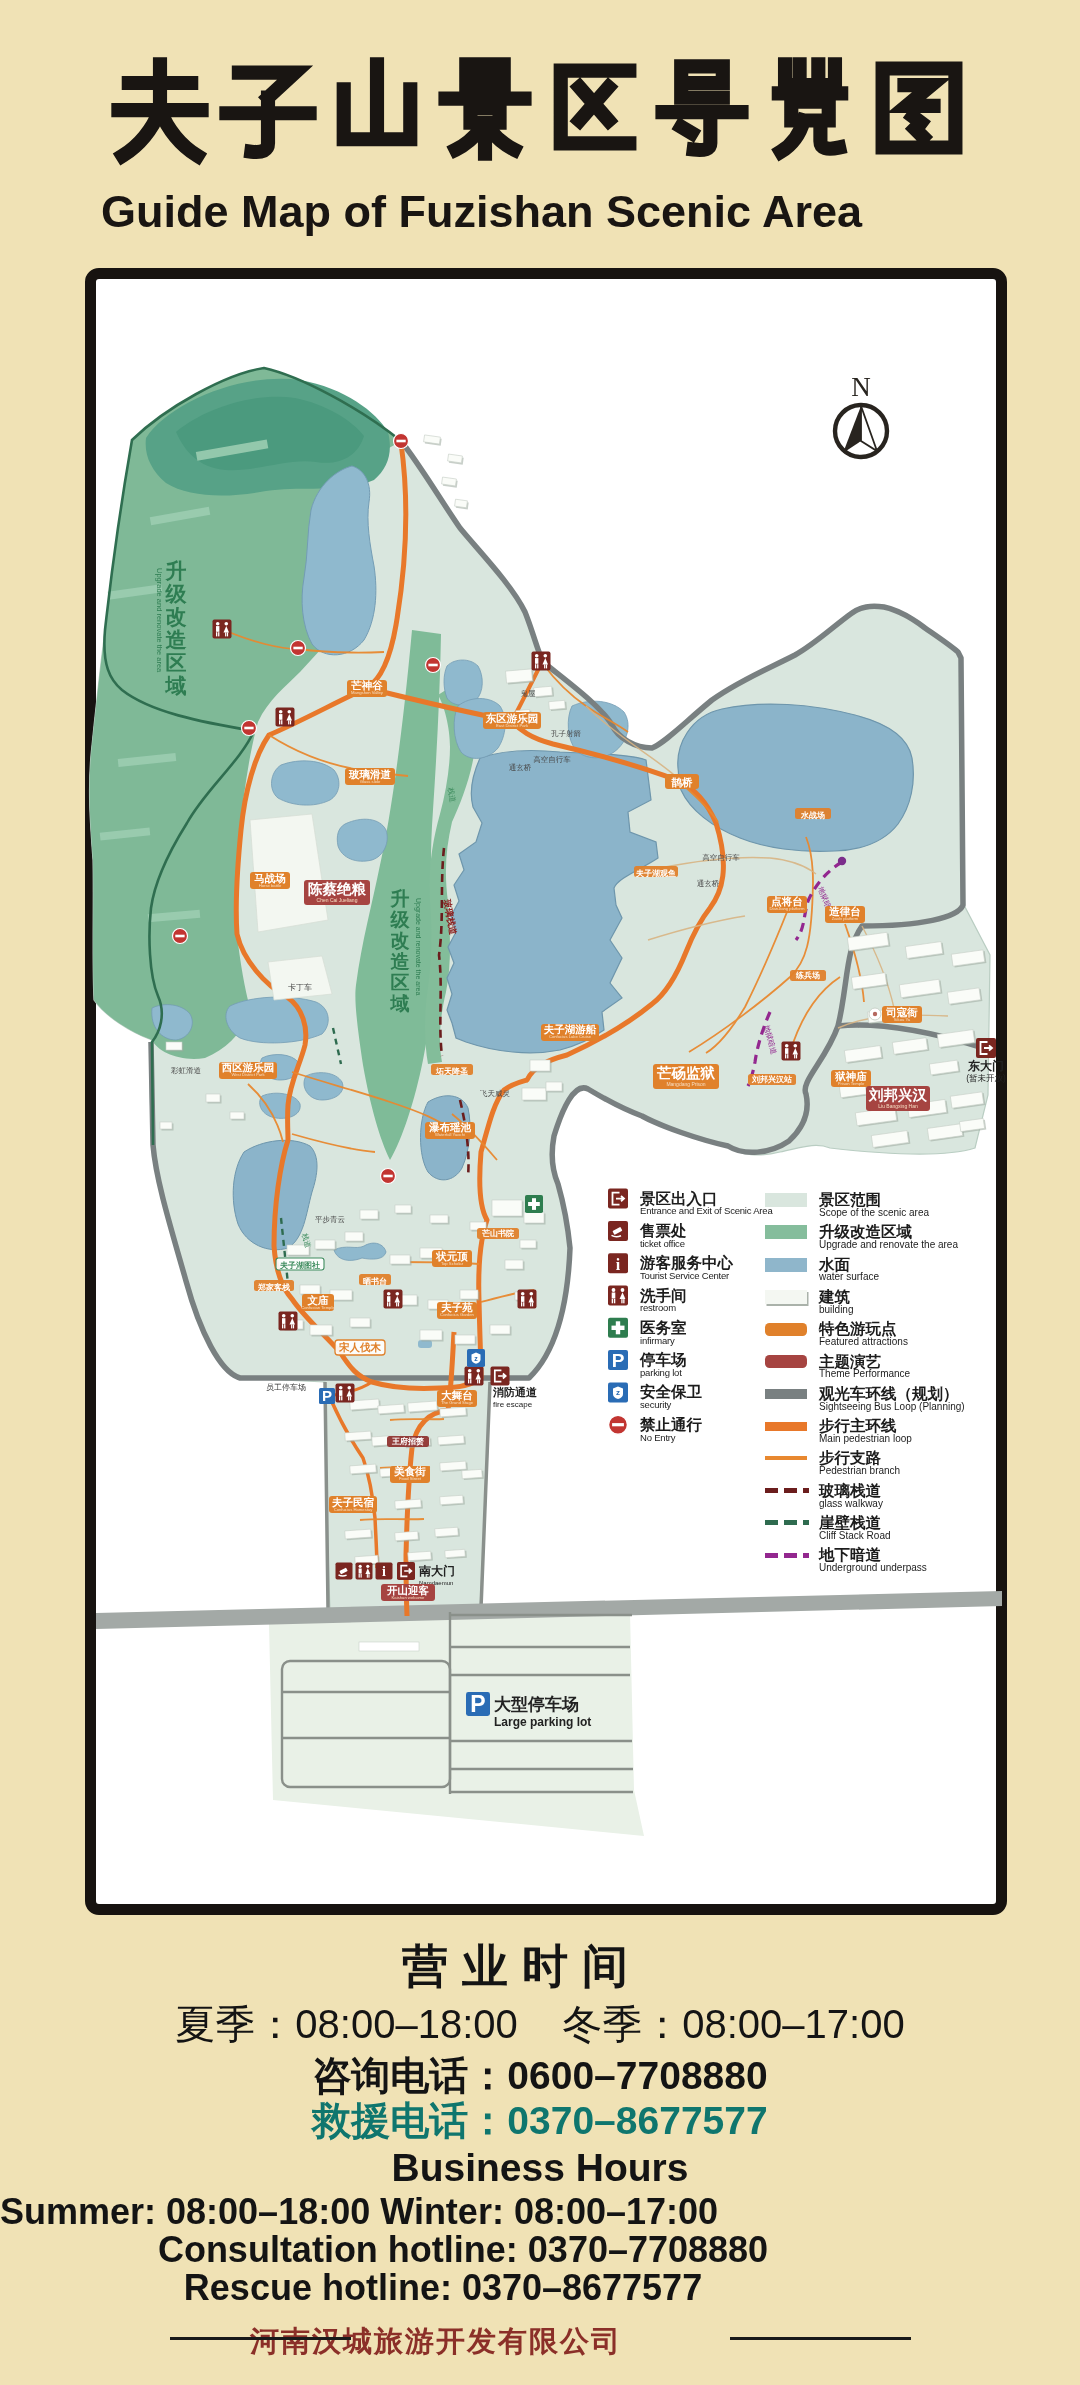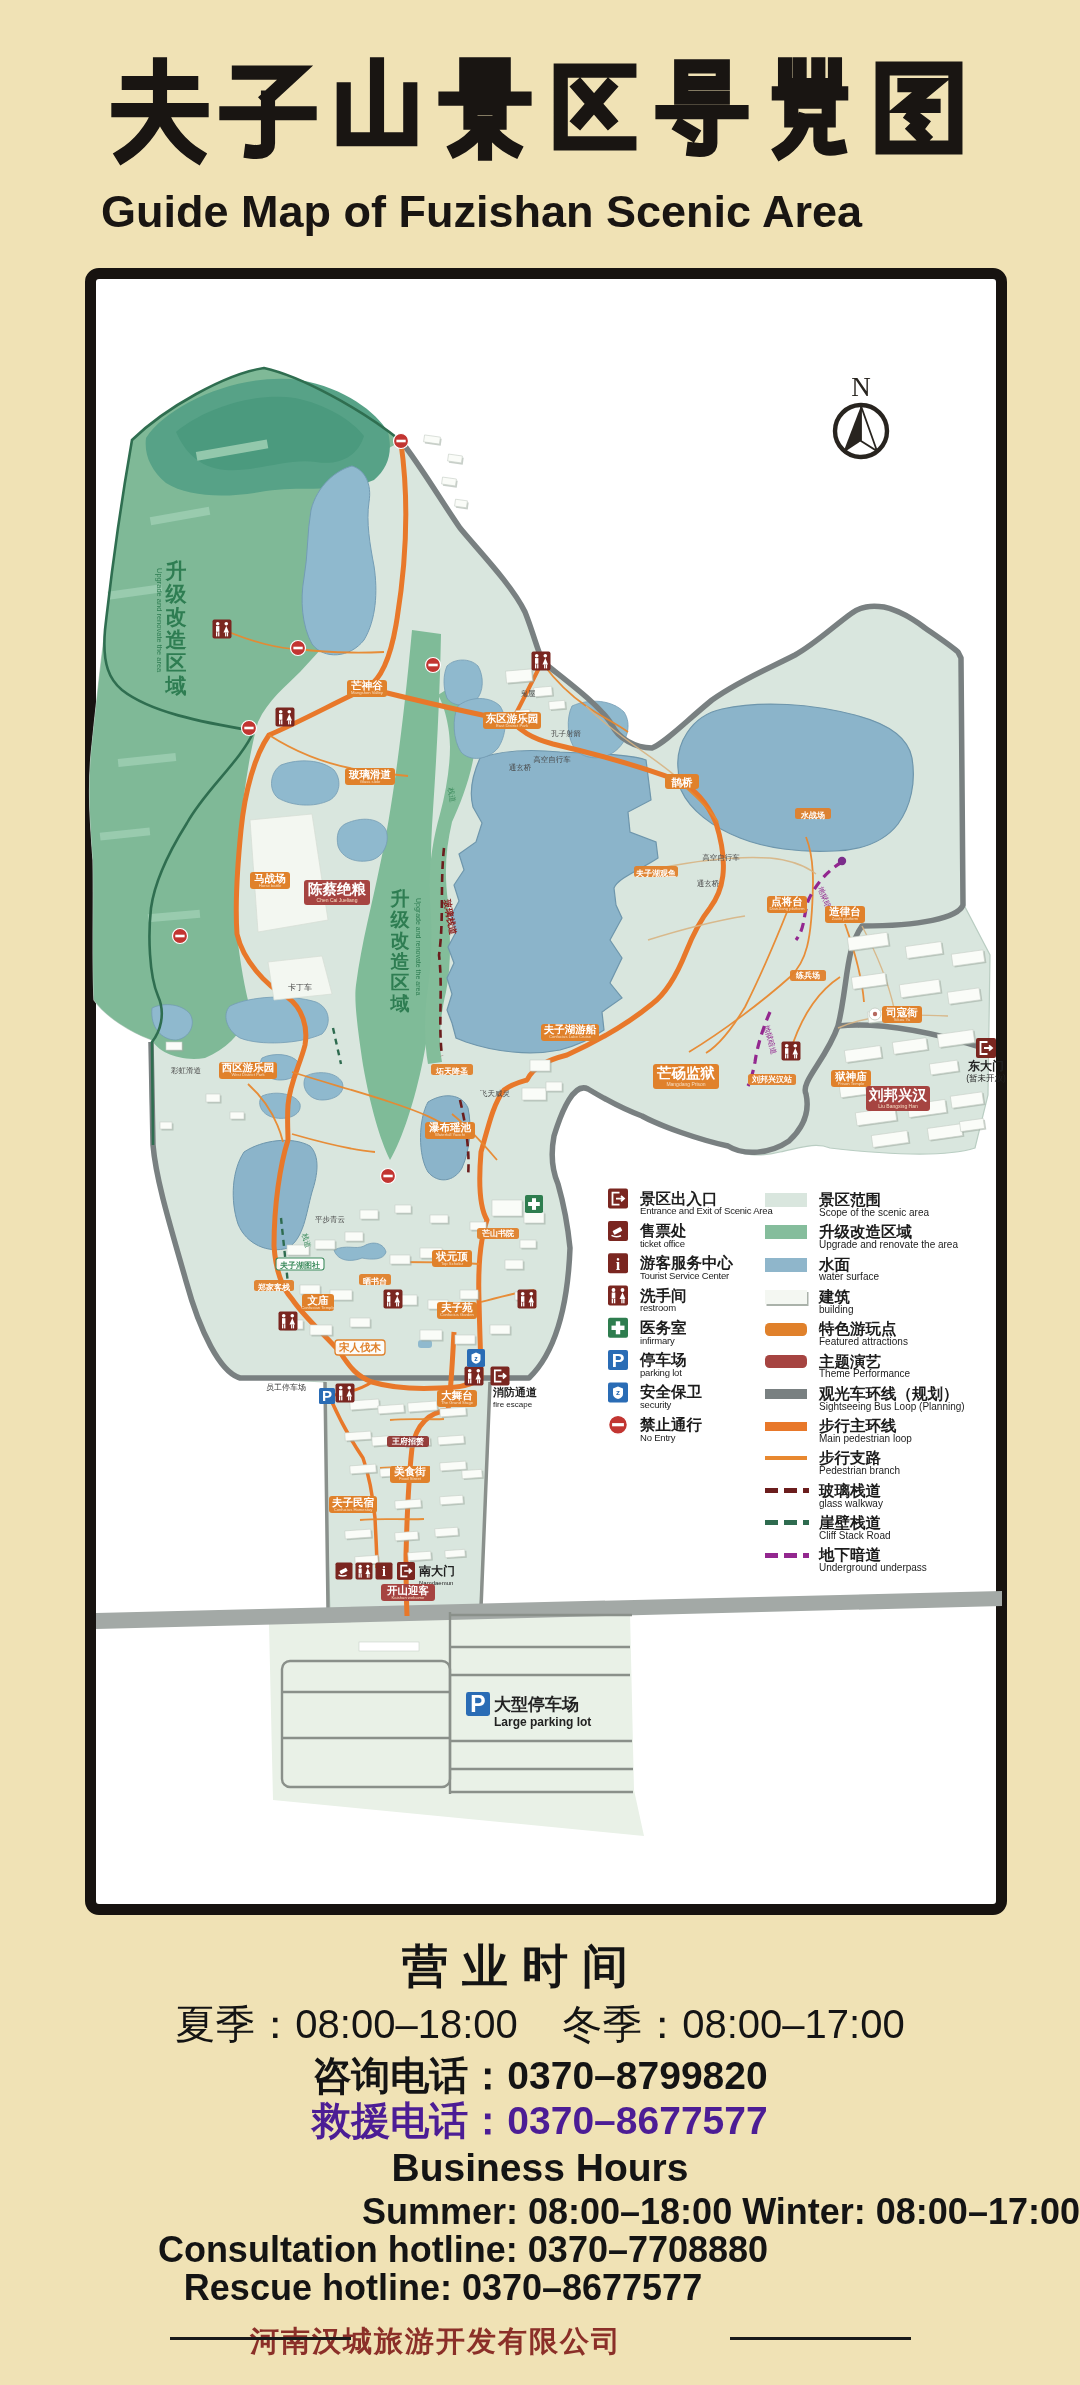--- a/index.html
+++ b/index.html
@@ -1123,27 +1123,27 @@
 <g>
       <text x="819" y="1560.3" font-size="15.5" font-weight="bold" fill="#1c1c1c">地下暗道</text>
       <text x="819" y="1571.1" font-size="10" fill="#1c1c1c">Underground underpass</text>
     </g>
 </svg>
 
 <div class="abs" style="left:0;top:1936px;width:1044px;text-align:center;font-size:46px;font-weight:bold;color:#141414;letter-spacing:14px">营业时间</div>
 
 <div class="abs" style="left:0;top:1997px;width:1080px;text-align:center;font-size:40px;font-weight:normal;color:#141414">夏季：08:00–18:00&nbsp;&nbsp;&nbsp;&nbsp;冬季：08:00–17:00</div>
 
-<div class="abs" style="left:0;top:2049px;width:1080px;text-align:center;font-size:39px;font-weight:bold;color:#141414">咨询电话：0370–8799820</div>
-
-<div class="abs" style="left:0;top:2094px;width:1080px;text-align:center;font-size:39px;font-weight:bold;color:#4c1d95">救援电话：0370–8677577</div>
+<div class="abs" style="left:0;top:2049px;width:1080px;text-align:center;font-size:39px;font-weight:bold;color:#141414">咨询电话：0600–7708880</div>
+
+<div class="abs" style="left:0;top:2094px;width:1080px;text-align:center;font-size:39px;font-weight:bold;color:#0f766e">救援电话：0370–8677577</div>
 
 <div class="abs" style="left:0;top:2146px;width:1080px;text-align:center;font-size:39px;font-weight:bold;color:#141414">Business Hours</div>
 
-<div class="abs" style="left:0;top:2191px;width:1080px;text-align:right;font-size:36px;font-weight:bold;color:#141414">Summer: 08:00–18:00 Winter: 08:00–17:00</div>
+<div class="abs" style="left:0;top:2191px;width:1080px;text-align:left;font-size:36px;font-weight:bold;color:#141414">Summer: 08:00–18:00 Winter: 08:00–17:00</div>
 
 <div class="abs" style="left:0;top:2229px;width:926px;text-align:center;font-size:36px;font-weight:bold;color:#141414">Consultation hotline: 0370–7708880</div>
 
 <div class="abs" style="left:0;top:2267px;width:886px;text-align:center;font-size:36px;font-weight:bold;color:#141414">Rescue hotline: 0370–8677577</div>
 
 <div class="abs" style="left:0;top:2322px;width:872px;text-align:center;font-size:29px;font-weight:bold;color:#8B2F28;letter-spacing:2px">河南汉城旅游开发有限公司</div>
 
 <div class="abs" style="left:170px;top:2337px;width:181px;height:3px;background:#1a1a1a"></div>
 
 <div class="abs" style="left:730px;top:2337px;width:181px;height:3px;background:#1a1a1a"></div>

